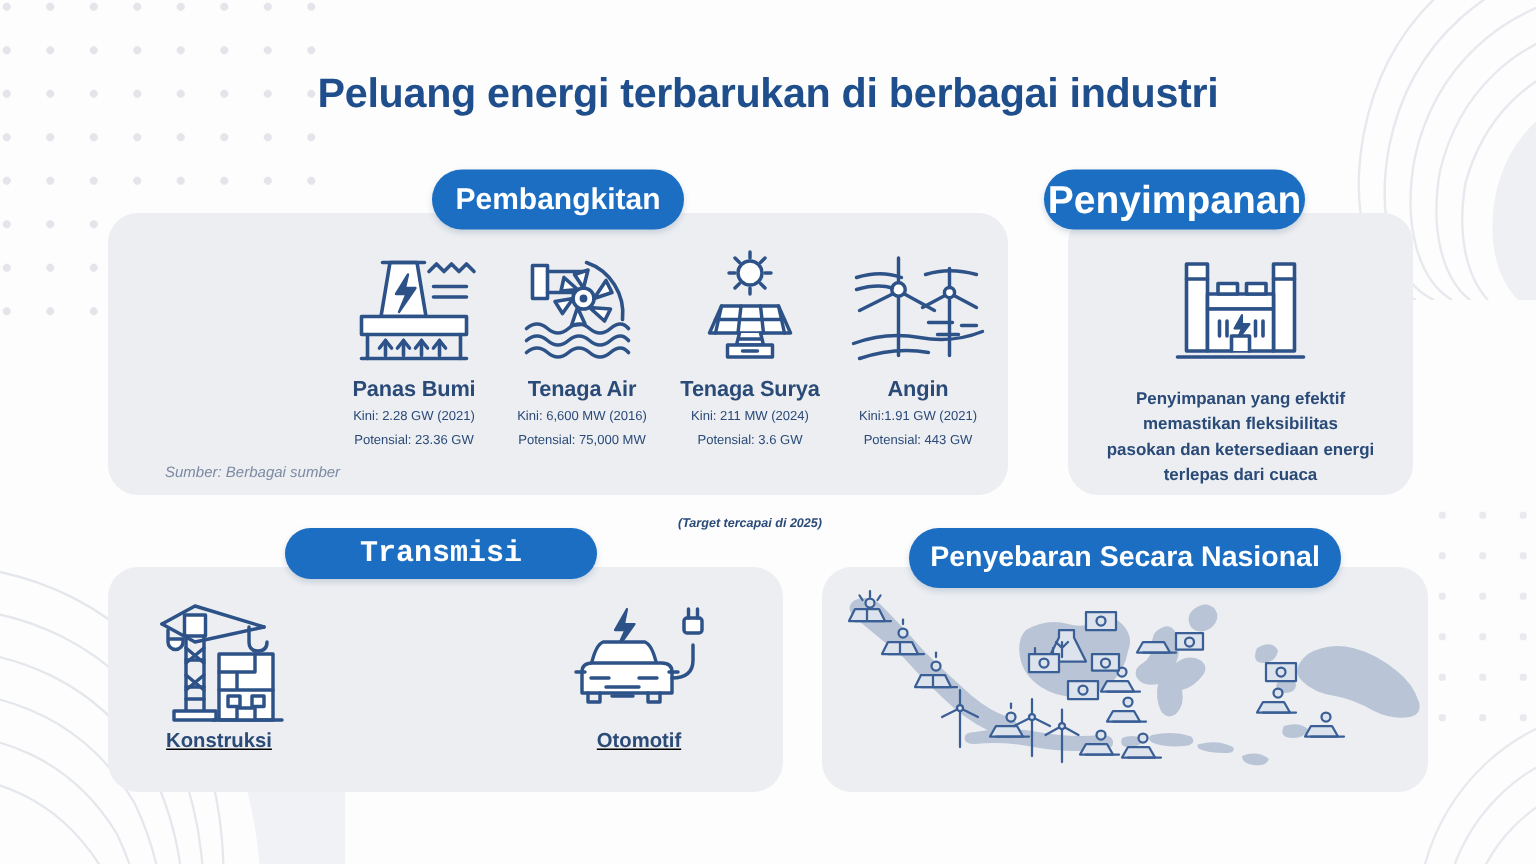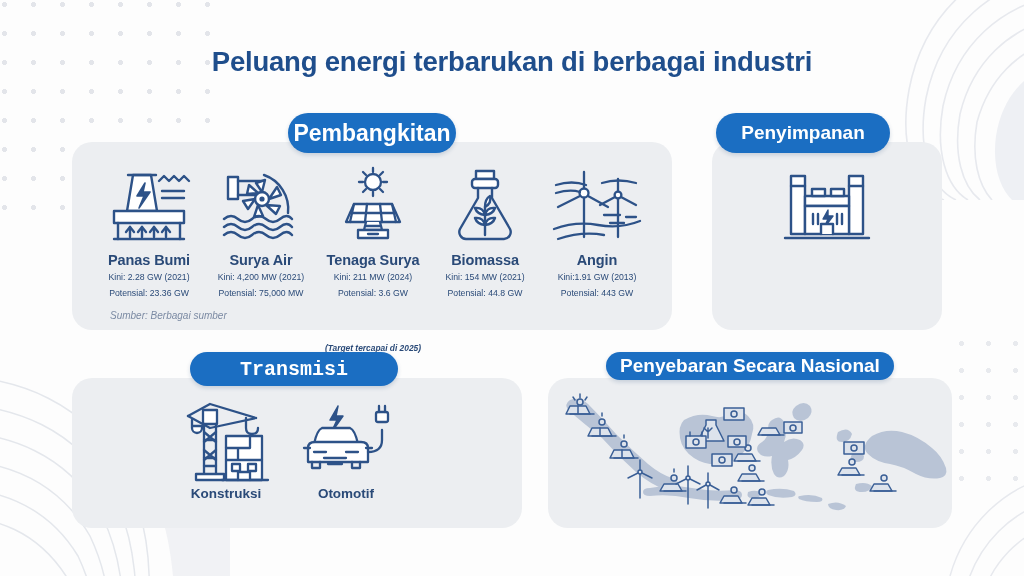--- a/index.html
+++ b/index.html
@@ -66,32 +66,32 @@
     color: #ffffff;
     font-weight: bold;
     border-radius: 999px;
     display: flex;
     align-items: center;
     justify-content: center;
     box-shadow: 0 2px 4px rgba(20,60,110,0.18);
     white-space: nowrap;
     z-index: 5;
   }
-  #pill-generation   { left: 288px; top: 113px; width: 168px; height: 40px; font-size: 23px; }
-  #pill-storage      { left: 716px; top: 113px; width: 174px; height: 40px; font-size: 19px; }
+  #pill-generation   { left: 288px; top: 113px; width: 168px; height: 40px; font-size: 20px; }
+  #pill-storage      { left: 696px; top: 113px; width: 174px; height: 40px; font-size: 26px; }
   #pill-transmission { left: 190px; top: 352px; width: 208px; height: 34px; font-size: 20px; font-family: Liberation Mono, monospace; }
-  #pill-distribution { left: 606px; top: 352px; width: 288px; height: 28px; font-size: 19px; }
+  #pill-distribution { left: 606px; top: 352px; width: 288px; height: 40px; font-size: 19px; }
 
   
   .gen-row {
     position: absolute;
     left: 78px; top: 162px;
     width: 590px;
     display: flex;
-    justify-content: center;
+    justify-content: flex-end;
     align-items: flex-start;
   }
   .gen-item { width: 112px; text-align: center; }
   .gen-icon { height: 86px; display: flex; align-items: center; justify-content: center; }
   .gen-name {
     font-size: 14.5px; font-weight: bold; color: #2a4a78;
     margin-top: 4px; letter-spacing: -0.1px;
   }
   .gen-stat {
     font-size: 8.7px; font-weight: normal; color: #2a4a78;
@@ -118,21 +118,21 @@
     text-align: center;
     font-size: 11.3px; font-weight: bold; color: #2a4a78;
     line-height: 1.52;
   }
 
   
   .trans-row {
     position: absolute;
     left: 86px; top: 396px;
     width: 400px;
-    display: flex; justify-content: center; align-items: flex-start;
+    display: flex; justify-content: space-between; align-items: flex-start; text-decoration: underline;
   }
   .trans-item { width: 120px; text-align: center; }
   .trans-icon { height: 88px; display: flex; align-items: center; justify-content: center; }
   .trans-name {
     font-size: 13.5px; font-weight: bold; color: #2a4a78; margin-top: 2px;
   }
 
   
   .map-wrap { position: absolute; left: 556px; top: 392px; width: 392px; height: 128px; }
 
@@ -224,22 +224,22 @@
             <path d="M48 38 l10 9 4 -8 z" fill="#fff"></path>
             <path d="M40 38 l-4 12 9 -1 z" fill="#fff"></path>
             <path d="M37 32 l-12 2 5 8 z" fill="#fff"></path>
             <path d="M40 26 l-9 -8 -2 9 z" fill="#fff"></path>
             <path d="M6 52 q7 -6 14 0 t14 0 t14 0 t14 0 t12 0"></path>
             <path d="M6 60 q7 -6 14 0 t14 0 t14 0 t14 0 t12 0"></path>
             <path d="M6 68 q7 -6 14 0 t14 0 t14 0 t14 0 t12 0"></path>
           </g>
         </svg>
       </div>
-      <div class="gen-name">Surya Air</div>
-      <div class="gen-stat">Kini: 4,200 MW (2021)</div>
+      <div class="gen-name">Tenaga Air</div>
+      <div class="gen-stat">Kini: 6,600 MW (2016)</div>
       <div class="gen-stat">Potensial: 75,000 MW</div>
     </div>
 
     <div class="gen-item">
       <div class="gen-icon">
         <svg width="86" height="78" viewBox="0 0 86 78">
           <g fill="none" stroke="#2d5288" stroke-width="2.3" stroke-linecap="round" stroke-linejoin="round">
             <circle cx="43" cy="16" r="8" fill="#fff"></circle>
             <path d="M43 2 v4 M43 26 v4 M29 16 h4 M53 16 h4
                      M33 6 l3 3 M50 23 l3 3 M53 6 l-3 3 M36 23 l-3 3"></path>
@@ -252,40 +252,20 @@
             <path d="M38 68 h10"></path>
           </g>
         </svg>
       </div>
       <div class="gen-name">Tenaga Surya</div>
       <div class="gen-stat">Kini: 211 MW (2024)</div>
       <div class="gen-stat">Potensial: 3.6 GW</div>
       <div class="gen-note">(Target tercapai di 2025)</div>
     </div>
 
-    <div class="gen-item">
-      <div class="gen-icon">
-        <svg width="76" height="76" viewBox="0 0 76 76">
-          <g fill="none" stroke="#2d5288" stroke-width="2.4" stroke-linecap="round" stroke-linejoin="round">
-            <path d="M29 4 h18 v8 h-18 z" fill="#fff"></path>
-            <rect x="25" y="12" width="26" height="9" rx="3" fill="#fff"></rect>
-            <path d="M31 21 v10 L13 62 a7 7 0 0 0 6 10 h38 a7 7 0 0 0 6 -10 L45 31 v-10"></path>
-            <path d="M38 68 v-28"></path>
-            <path d="M38 40 q0 -8 5 -11 q2 7 -5 11" fill="#fff"></path>
-            <path d="M38 48 q-8 -1 -10 -7 q8 -1 10 7" fill="#fff"></path>
-            <path d="M38 48 q8 -1 10 -7 q-8 -1 -10 7" fill="#fff"></path>
-            <path d="M38 58 q-8 -1 -10 -7 q8 -1 10 7" fill="#fff"></path>
-            <path d="M38 58 q8 -1 10 -7 q-8 -1 -10 7" fill="#fff"></path>
-          </g>
-        </svg>
-      </div>
-      <div class="gen-name">Biomassa</div>
-      <div class="gen-stat">Kini: 154 MW (2021)</div>
-      <div class="gen-stat">Potensial: 44.8 GW</div>
-    </div>
 
     <div class="gen-item">
       <div class="gen-icon">
         <svg width="90" height="76" viewBox="0 0 90 76">
           <g fill="none" stroke="#2d5288" stroke-width="2.3" stroke-linecap="round" stroke-linejoin="round">
             <path d="M32 26 v44"></path>
             <circle cx="32" cy="26" r="4.5" fill="#fff"></circle>
             <path d="M32 21 v-16"></path>
             <path d="M28 29 L6 40"></path>
             <path d="M36 29 L56 40"></path>
@@ -296,21 +276,21 @@
             <path d="M63 30 L48 38"></path>
             <path d="M69 30 L84 38"></path>
             <path d="M50 16 q16 -5 34 0"></path>
             <path d="M52 48 h16 M58 56 h14 M74 50 h10"></path>
             <path d="M2 62 q22 -8 44 -4 q22 4 42 -4"></path>
             <path d="M6 72 q24 -8 46 -4"></path>
           </g>
         </svg>
       </div>
       <div class="gen-name">Angin</div>
-      <div class="gen-stat">Kini:1.91 GW (2013)</div>
+      <div class="gen-stat">Kini:1.91 GW (2021)</div>
       <div class="gen-stat">Potensial: 443 GW</div>
     </div>
   </div>
 
   <div class="source">Sumber: Berbagai sumber</div>
 
   <div class="panel" id="panel-storage"></div>
   <div class="pill" id="pill-storage">Penyimpanan</div>
 
   <div class="storage-icon">
@@ -325,20 +305,26 @@
         <rect x="52" y="21" width="13" height="7" fill="#fff"></rect>
         <rect x="26" y="38" width="44" height="28" fill="#fff"></rect>
         <path d="M49 42 l-5 9 h5 l-4 9 9 -12 h-5 z" fill="#2d5288" stroke-width="1.4"></path>
         <path d="M34 46 v10 M39 46 v10 M58 46 v10 M63 46 v10"></path>
         <path d="M42 66 v-10 h12 v10" fill="#fff"></path>
         <path d="M6 70 h84"></path>
       </g>
     </svg>
   </div>
 
+  <div class="storage-text">
+    <div>Penyimpanan yang efektif</div>
+    <div>memastikan fleksibilitas</div>
+    <div>pasokan dan ketersediaan energi</div>
+    <div>terlepas dari cuaca</div>
+  </div>
 
   <div class="panel" id="panel-transmission"></div>
   <div class="pill" id="pill-transmission">Transmisi</div>
 
   <div class="trans-row">
 
     <div class="trans-item">
       <div class="trans-icon">
         <svg width="92" height="84" viewBox="0 0 92 84">
           <g fill="none" stroke="#2d5288" stroke-width="2.3" stroke-linecap="round" stroke-linejoin="round">

